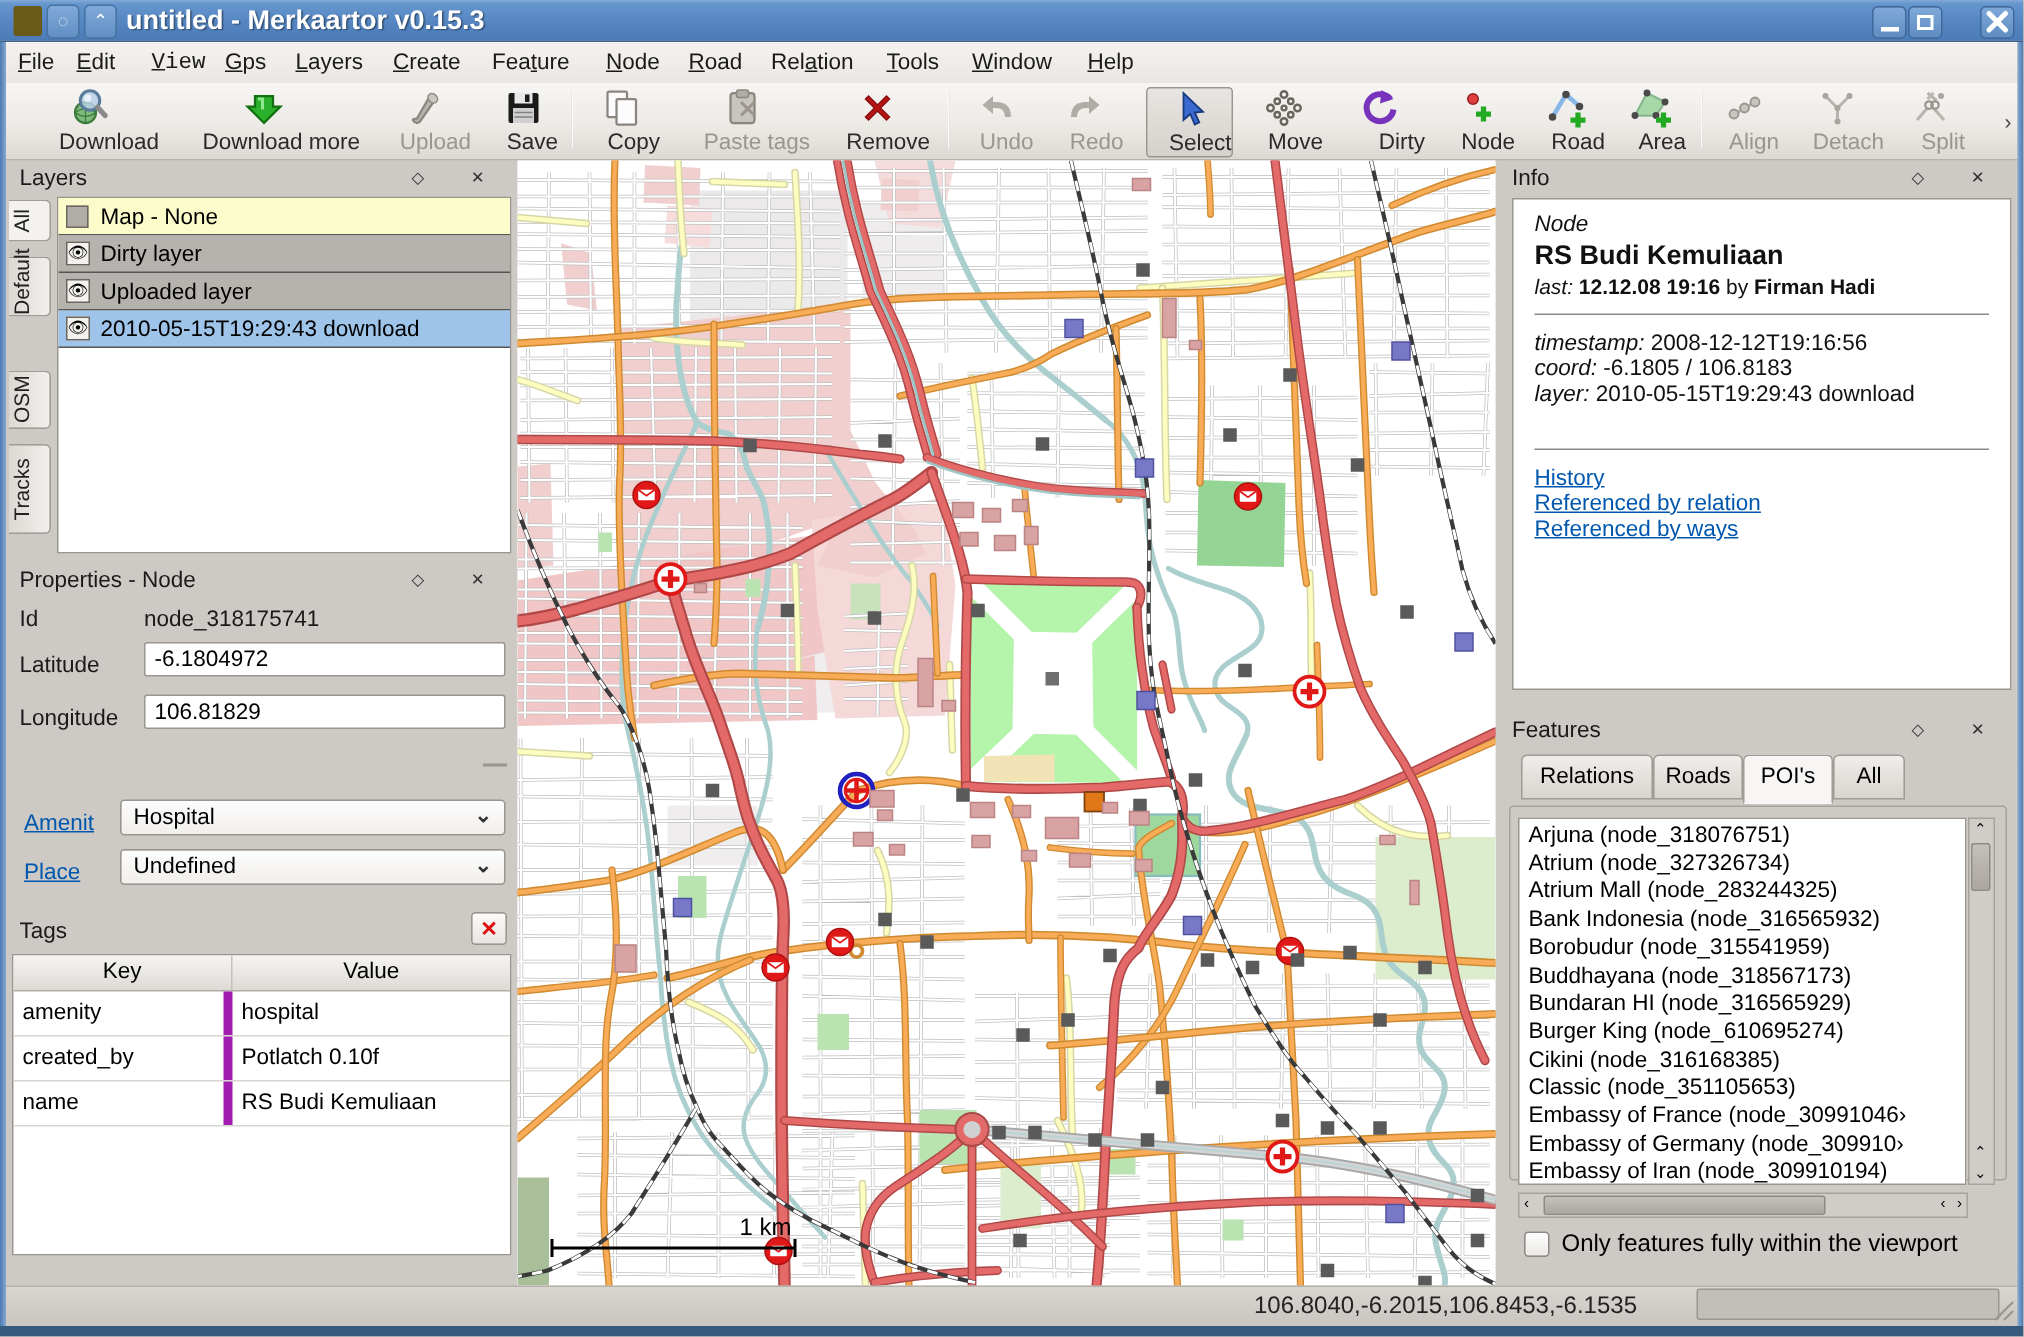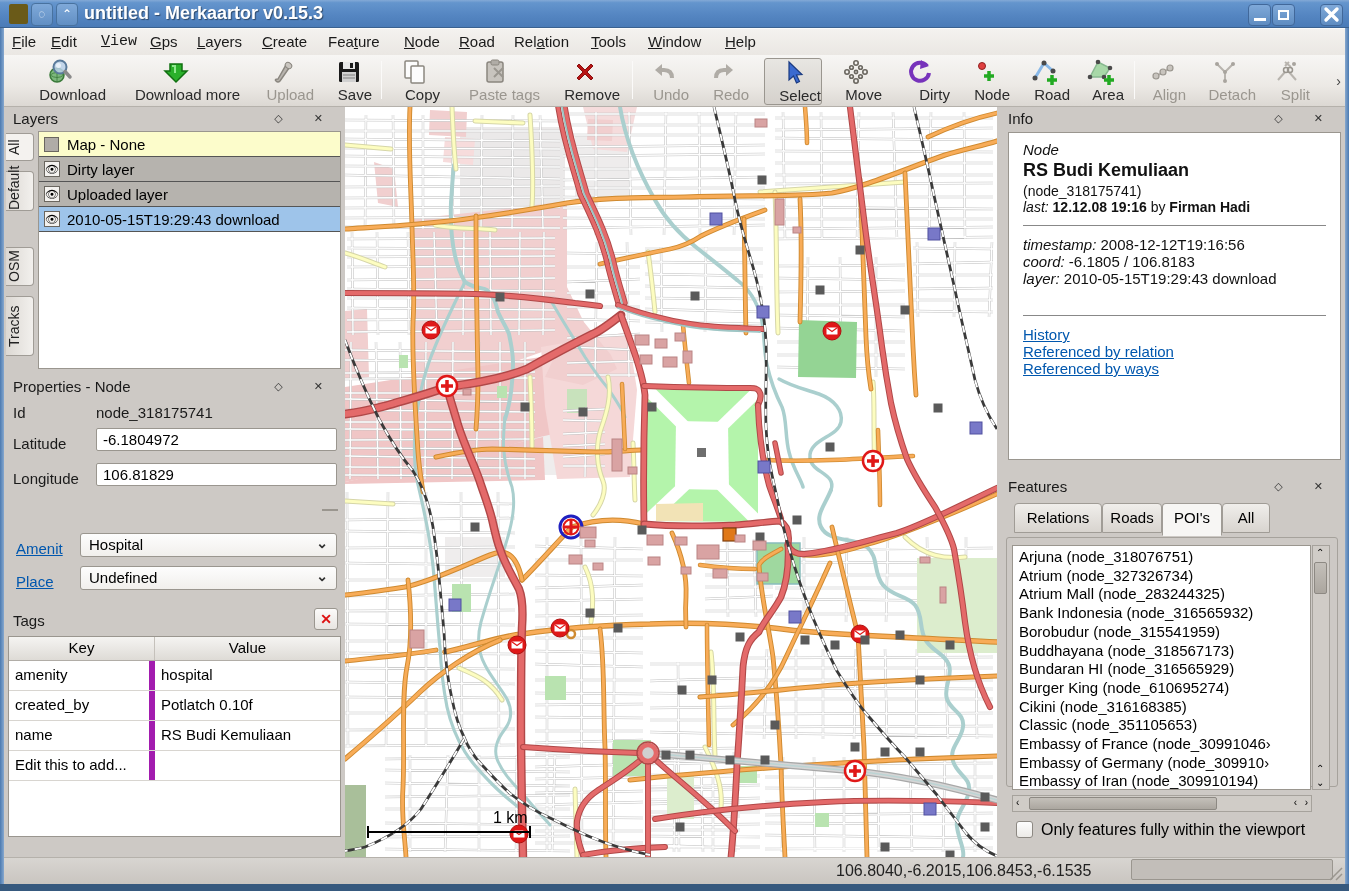--- a/index.html
+++ b/index.html
@@ -301,24 +301,20 @@
           <div>amenity</div>
           <div>hospital</div>
         </div>
       <div class="trow">
           <div>created_by</div>
           <div>Potlatch 0.10f</div>
         </div>
       <div class="trow">
           <div>name</div>
           <div>RS Budi Kemuliaan</div>
-        </div>
-      <div class="trow">
-          <div>Edit this to add...</div>
-          <div></div>
         </div>
     </div>
   </div>
 </div>
 
 <div id="mapwrap">
   <svg id="mapsvg" width="652" height="750" viewBox="0 0 652 750">
 <rect x="0" y="0" width="652" height="750" fill="#ffffff"></rect>
 <rect x="115" y="20" width="105" height="90" fill="#ebe9e9"></rect>
 <rect x="123" y="172" width="95" height="62" fill="#ebe9e9"></rect>
@@ -636,21 +632,20 @@
 <path d="M23,719 L23,731 M185,719 L185,731" fill="none" stroke="#000000" stroke-width="2" stroke-linecap="butt" stroke-linejoin="round" opacity="1"></path>
 <text x="148" y="716" font-size="16" fill="#000000">1 km</text>
 </svg>
 </div>
 
 <div id="rightdock">
   <div class="dock-title">Info<span class="dock-btns">◇ ✕</span></div>
   <div id="infobox">
     <div style="font-style:italic;">Node</div>
     <div style="font-weight:bold;font-size:18px;margin:2px 0;">RS Budi Kemuliaan</div>
-    <div style="font-size:14px;">(node_318175741)</div>
     <div style="font-size:14px;"><i>last:</i> <b>12.12.08 19:16</b> by <b>Firman Hadi</b></div>
     <hr style="border:none;border-top:1px solid #888;margin:10px 0;">
     <div><i>timestamp:</i> 2008-12-12T19:16:56</div>
     <div><i>coord:</i> -6.1805 / 106.8183</div>
     <div><i>layer:</i> 2010-05-15T19:29:43 download</div>
     <hr style="border:none;border-top:1px solid #888;margin:28px 0 10px 0;">
     <div><a class="link">History</a></div>
     <div><a class="link">Referenced by relation</a></div>
     <div><a class="link">Referenced by ways</a></div>
   </div>

